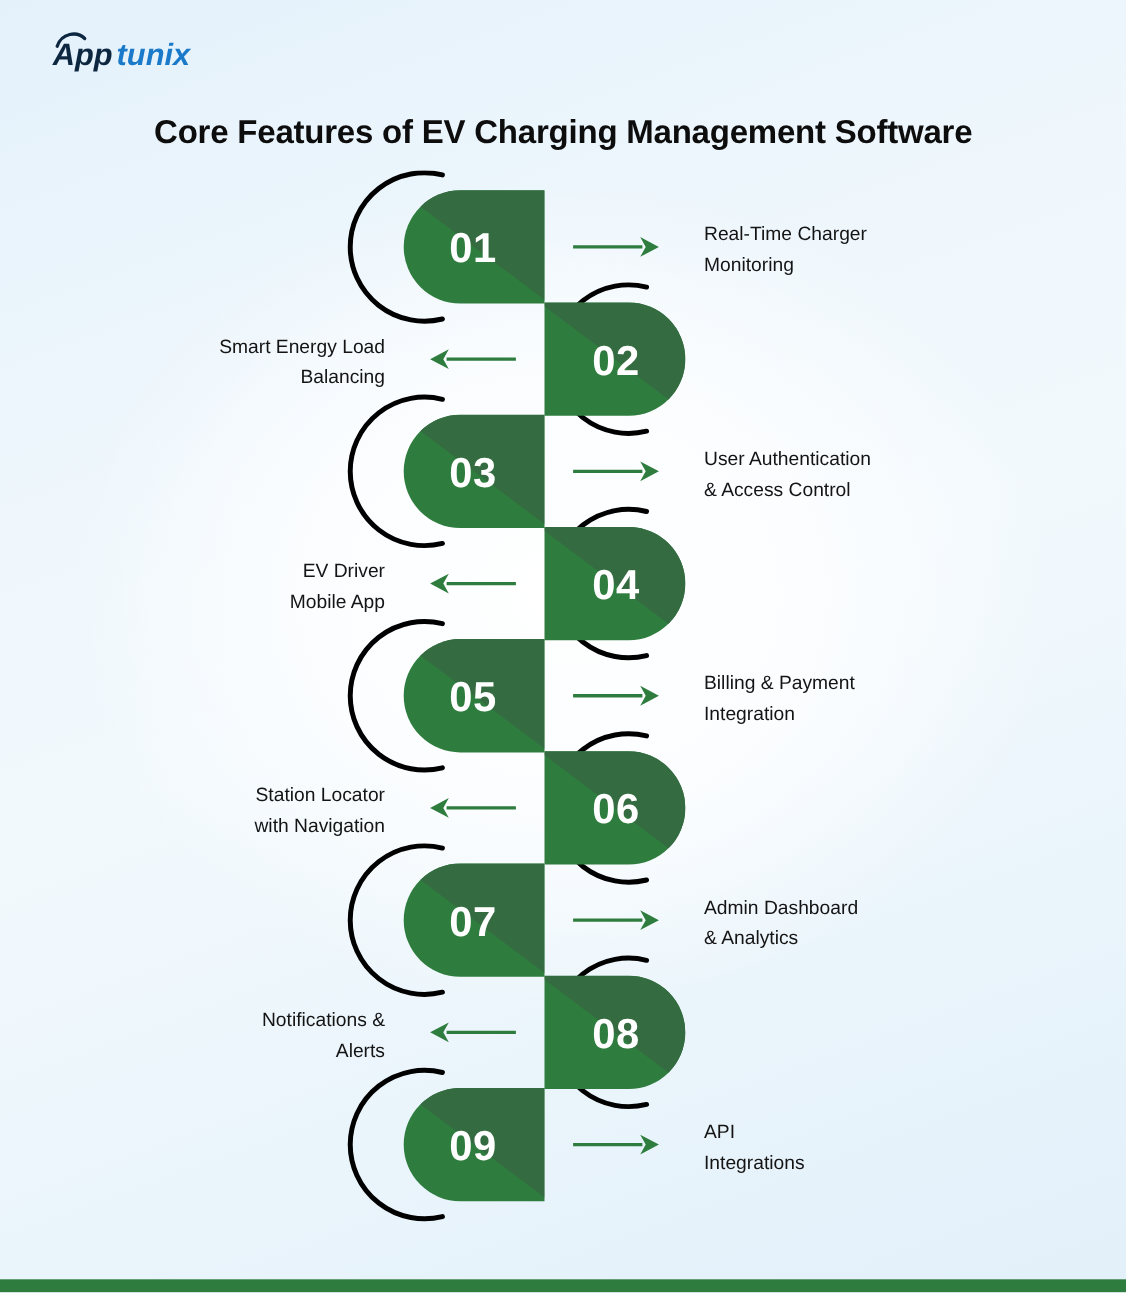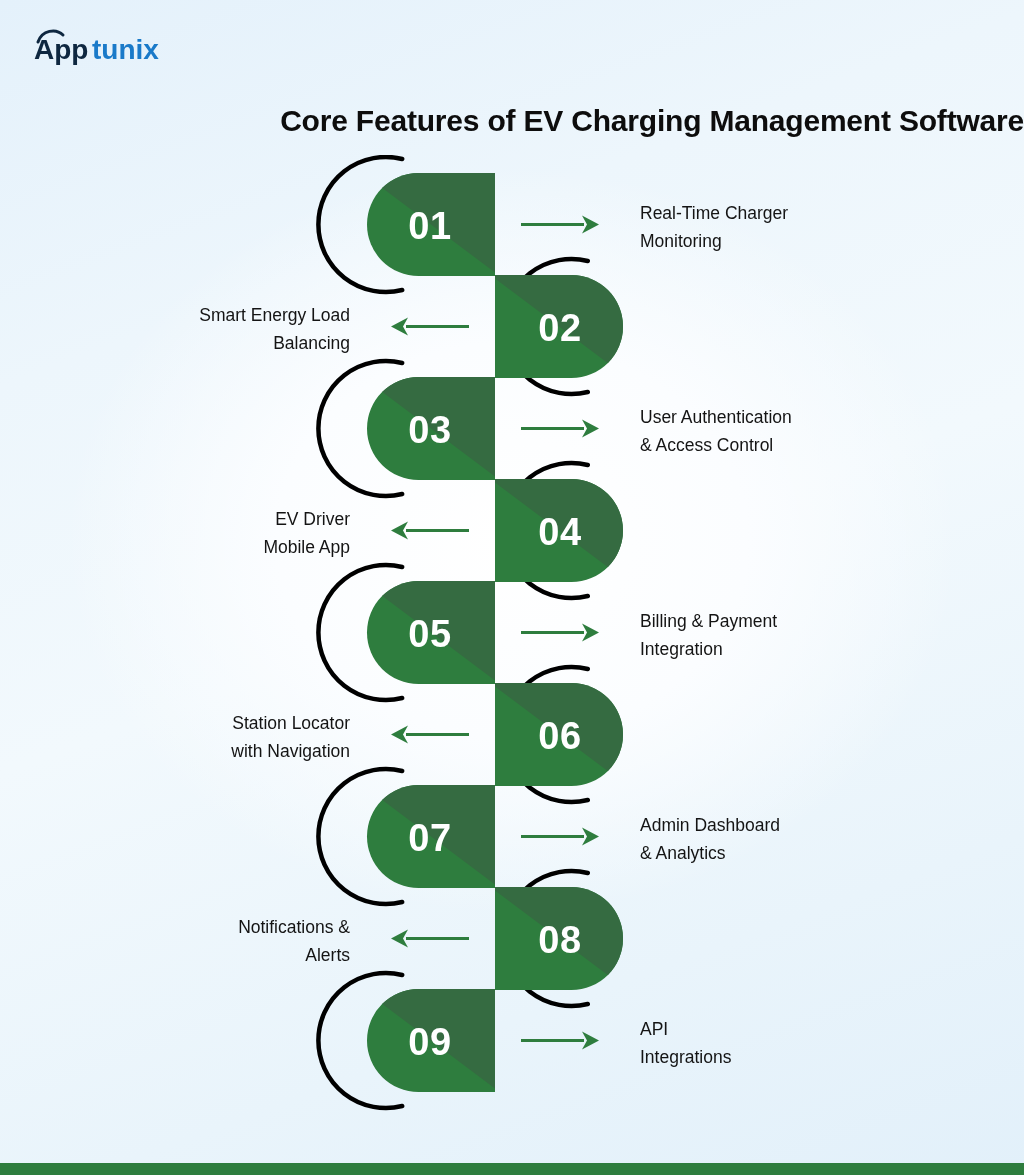--- a/index.html
+++ b/index.html
@@ -19,35 +19,36 @@
     height: 1175px;
     background:
       radial-gradient(ellipse 620px 520px at 50% 46%, #ffffff 0%, #fbfdff 38%, rgba(231,243,251,0) 72%),
       linear-gradient(160deg, #e4f1fb 0%, #edf6fc 25%, #f2f9fd 50%, #e9f4fb 78%, #e2f0fa 100%);
     overflow: hidden;
   }
 
   
   .logo {
     position: absolute;
-    left: 30px;
+    left: 44px;
     top: 25px;
     height: 44px;
     display: flex;
     align-items: center;
+    font-style: italic;
   }
   .logo-svg { display: block; }
 
   
   .title {
     position: absolute;
     left: 0;
     right: 0;
     top: 84px;
-    text-align: right;
+    text-align: center;
     font-size: 30px;
     font-weight: bold;
     color: #0d0d0d;
     letter-spacing: -0.2px;
   }
 
   
   .info-wrap {
     position: absolute;
     left: 0;

